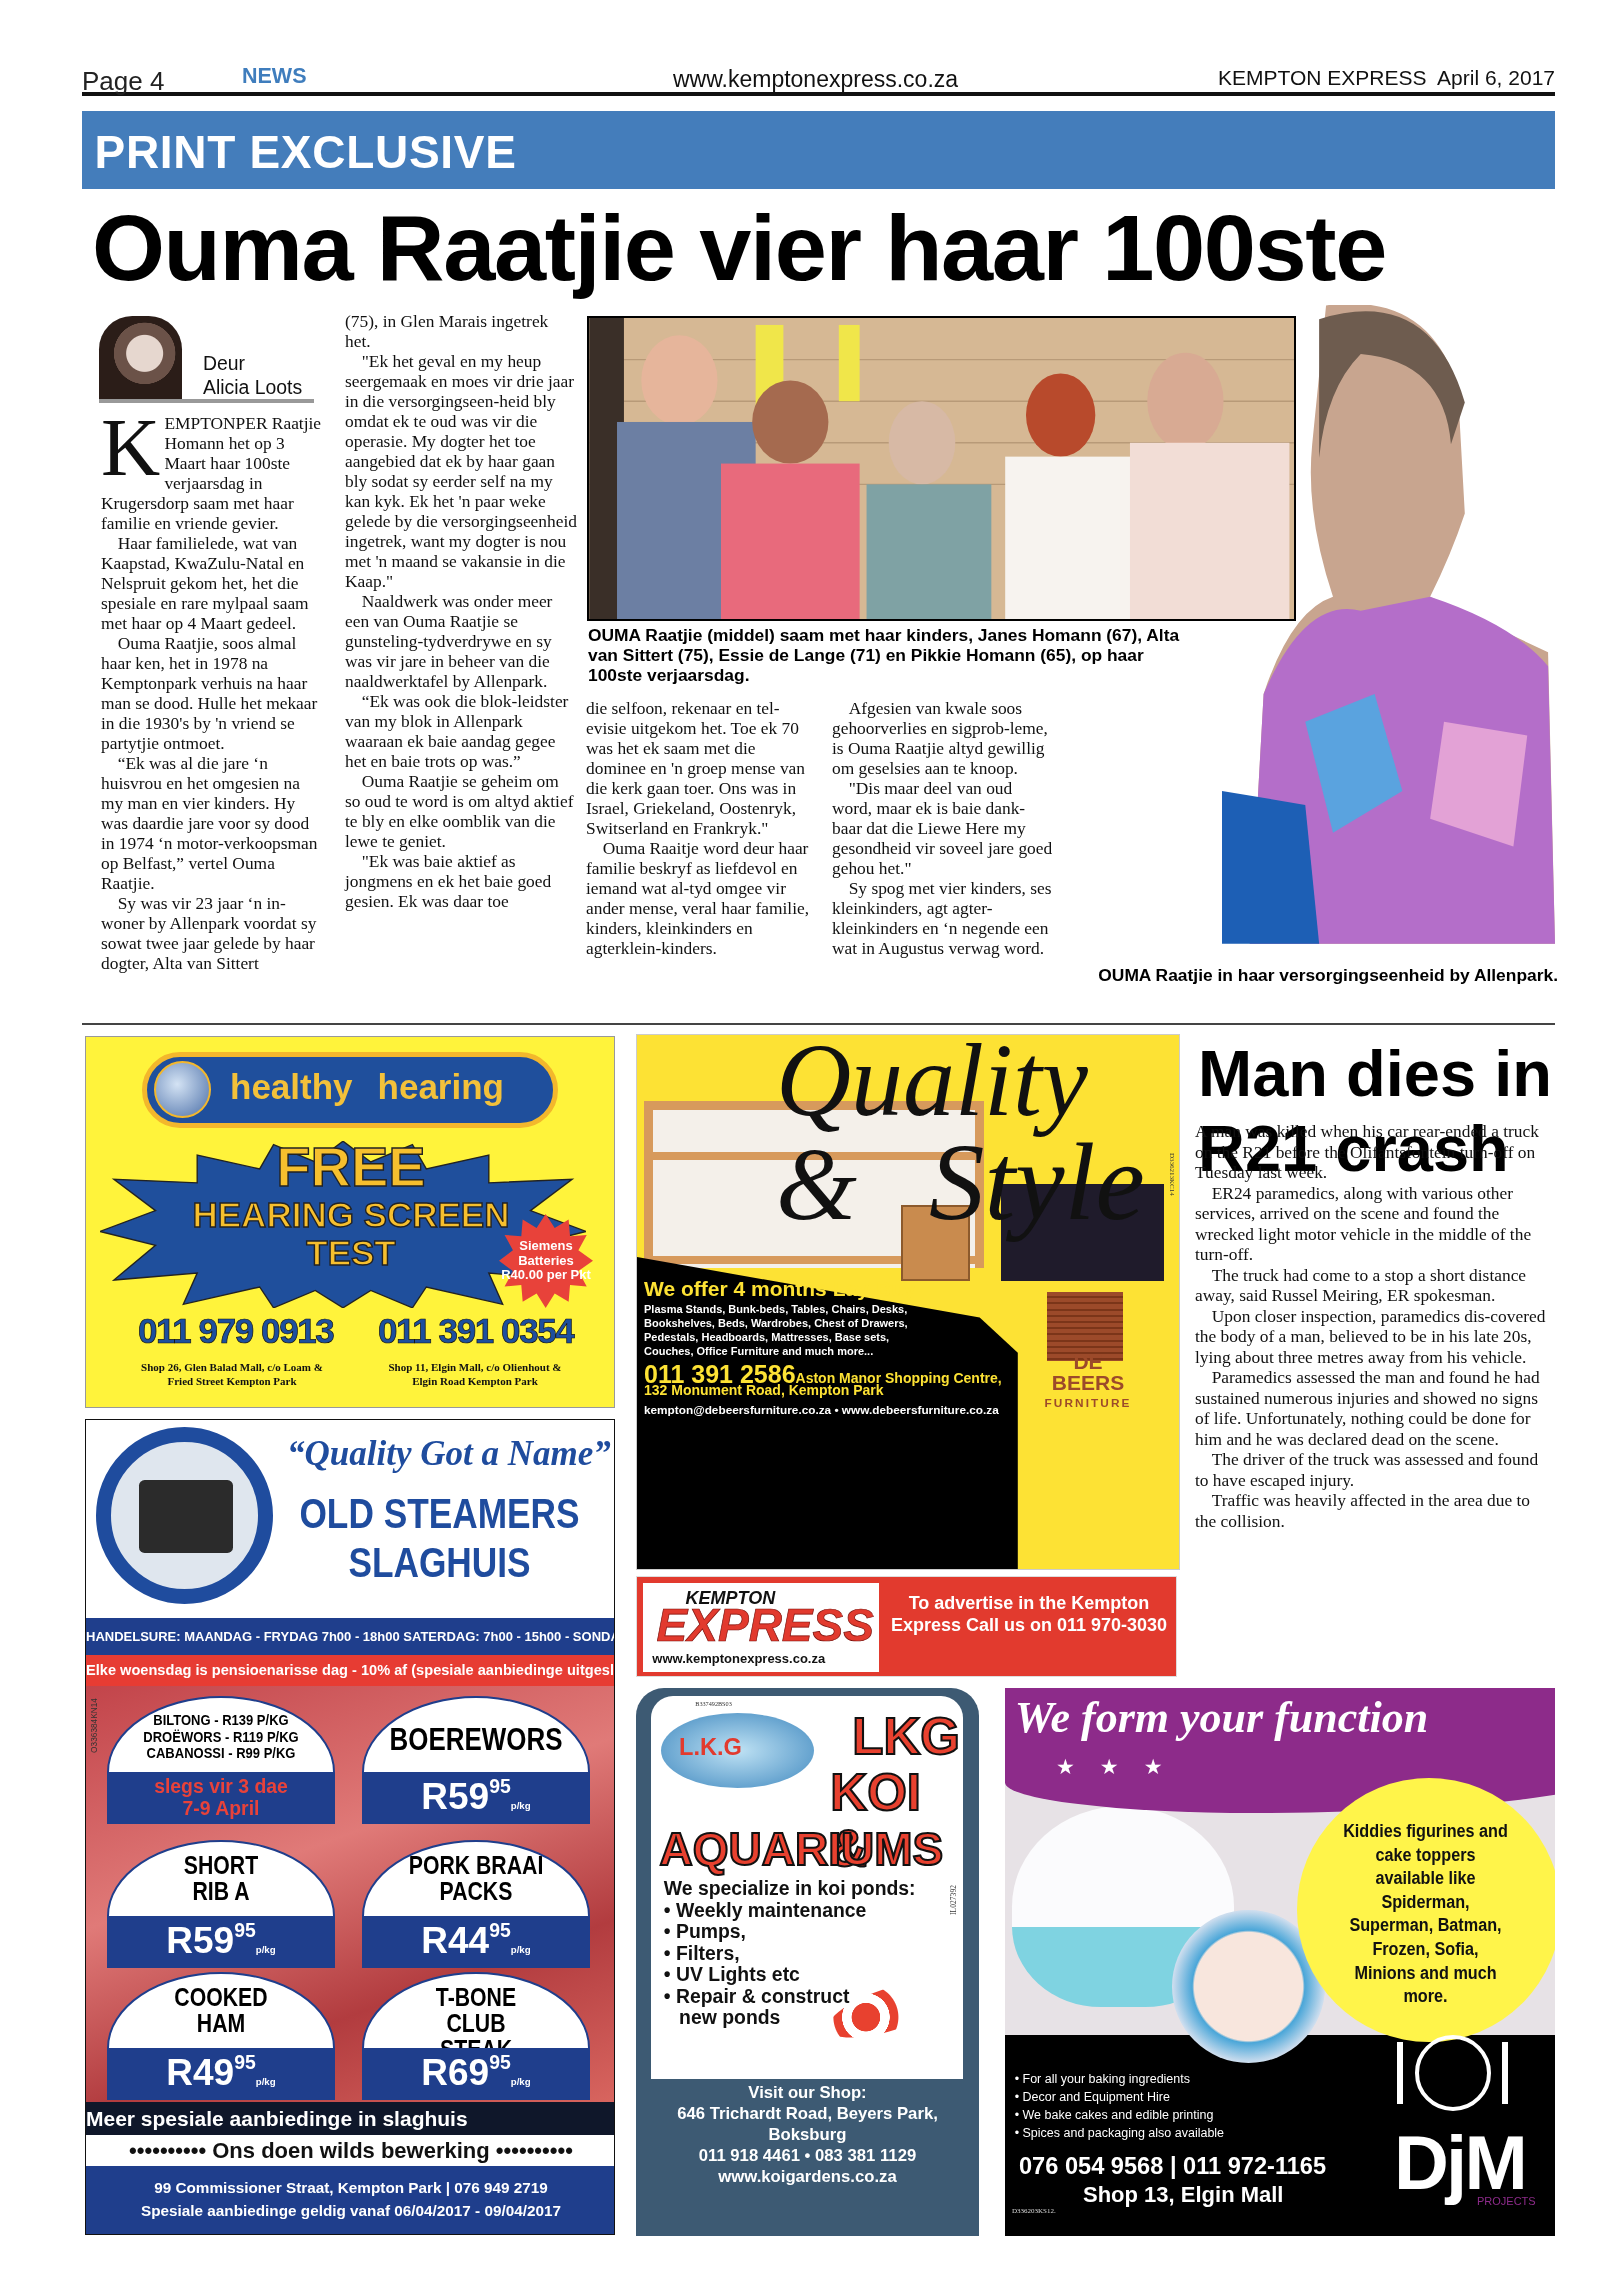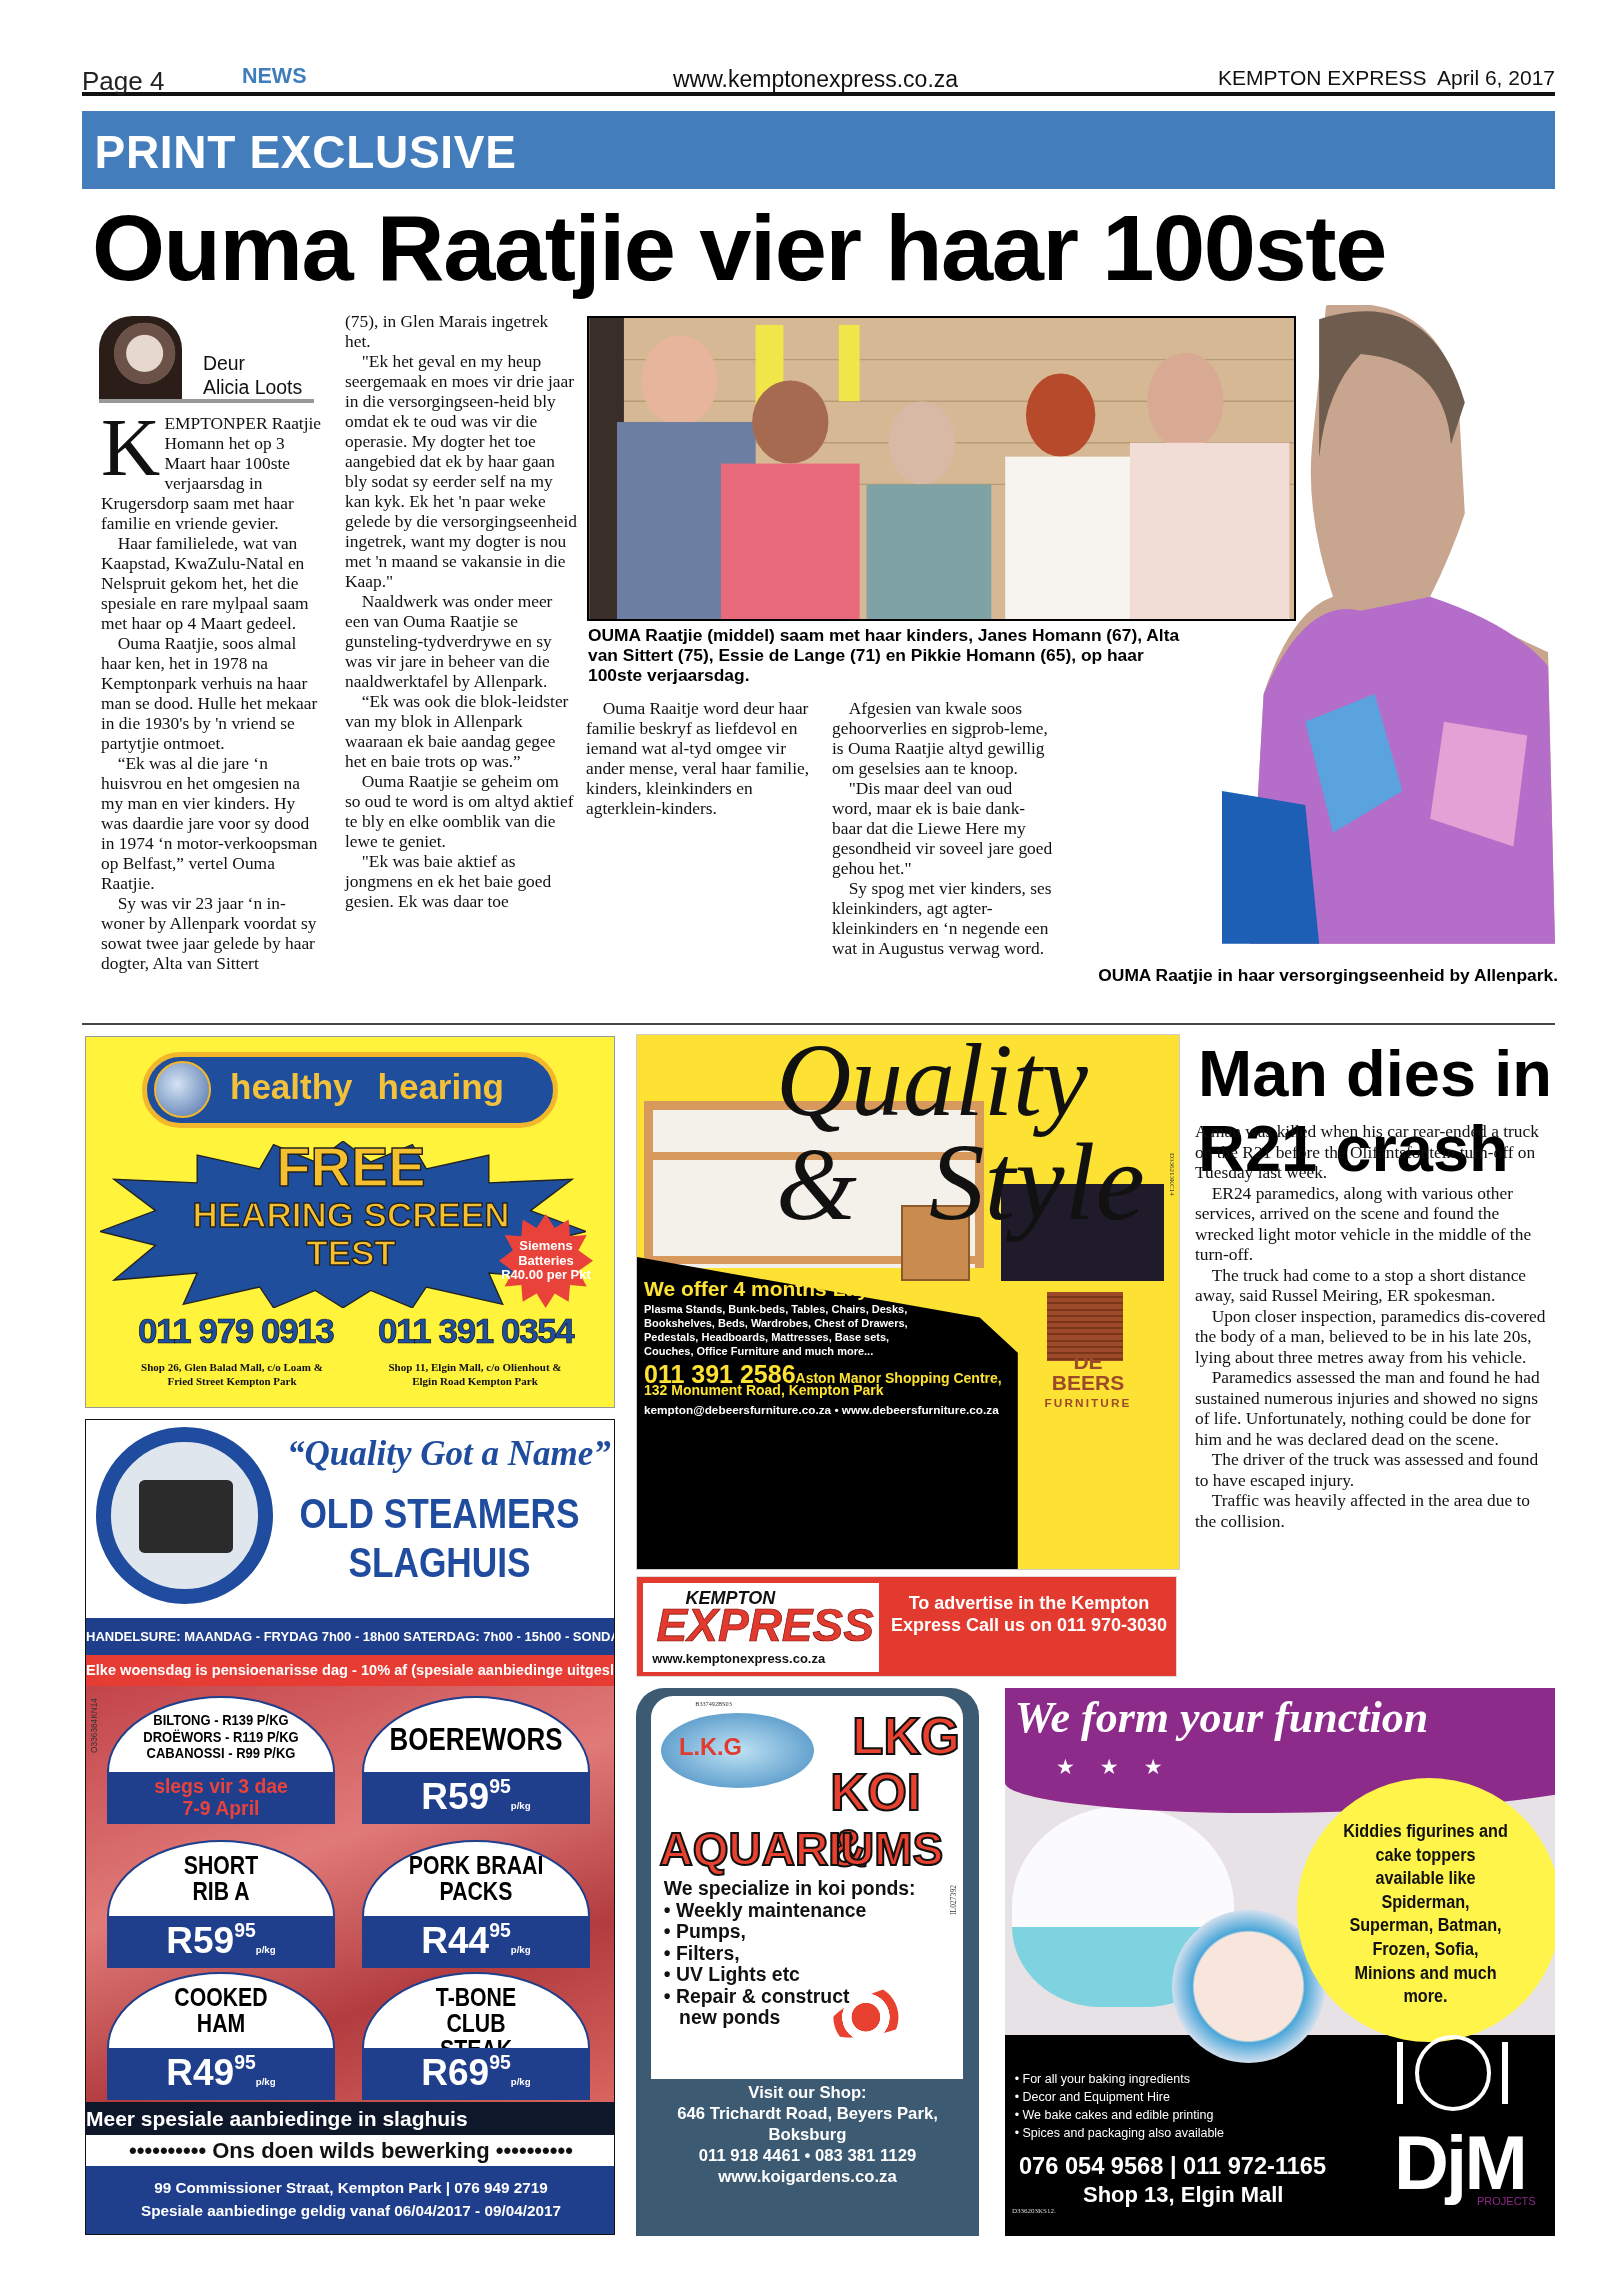--- a/index.html
+++ b/index.html
@@ -212,20 +212,21 @@
     <path d="M140 20 Q300 -30 350 140 L330 200 Q320 80 200 70 Q150 120 140 220 Z" fill="#6e5c4f"></path>
     <path d="M60 560 Q120 420 200 440 L300 420 Q420 460 470 520 L480 920 L40 920 Z" fill="#b46ec9"></path>
     <path d="M120 600 L220 560 L260 700 L160 760 Z" fill="#5aa3df"></path>
     <path d="M0 700 L120 720 L140 920 L0 920 Z" fill="#1d5fb5"></path>
     <path d="M320 600 L440 620 L420 780 L300 740 Z" fill="#e3a2d6"></path>
   </svg>
 </div>
 <div id="cap1" class="abs cap">OUMA Raatjie (middel) saam met haar kinders, Janes Homann (67), Alta van Sittert (75), Essie de Lange (71) en Pikkie Homann (65), op haar 100ste verjaarsdag.</div>
 
 <div id="col3" class="abs col">
+  <p class="first">die selfoon, rekenaar en tel-evisie uitgekom het. Toe ek 70 was het ek saam met die dominee en 'n groep mense van die kerk gaan toer. Ons was in Israel, Griekeland, Oostenryk, Switserland en Frankryk."</p>
   <p>Ouma Raaitje word deur haar familie beskryf as liefdevol en iemand wat al-tyd omgee vir ander mense, veral haar familie, kinders, kleinkinders en agterklein-kinders.</p>
 </div>
 <div id="col4" class="abs col">
   <p>Afgesien van kwale soos gehoorverlies en sigprob-leme, is Ouma Raatjie altyd gewillig om geselsies aan te knoop.</p>
   <p>"Dis maar deel van oud word, maar ek is baie dank-baar dat die Liewe Here my gesondheid vir soveel jare goed gehou het."</p>
   <p>Sy spog met vier kinders, ses kleinkinders, agt agter-kleinkinders en ‘n negende een wat in Augustus verwag word.</p>
 </div>
 <div id="cap2" class="abs cap">OUMA Raatjie in haar versorgingseenheid by Allenpark.</div>
 
 <div class="abs rule" style="left:82px;top:1023px;width:1473px"></div>

